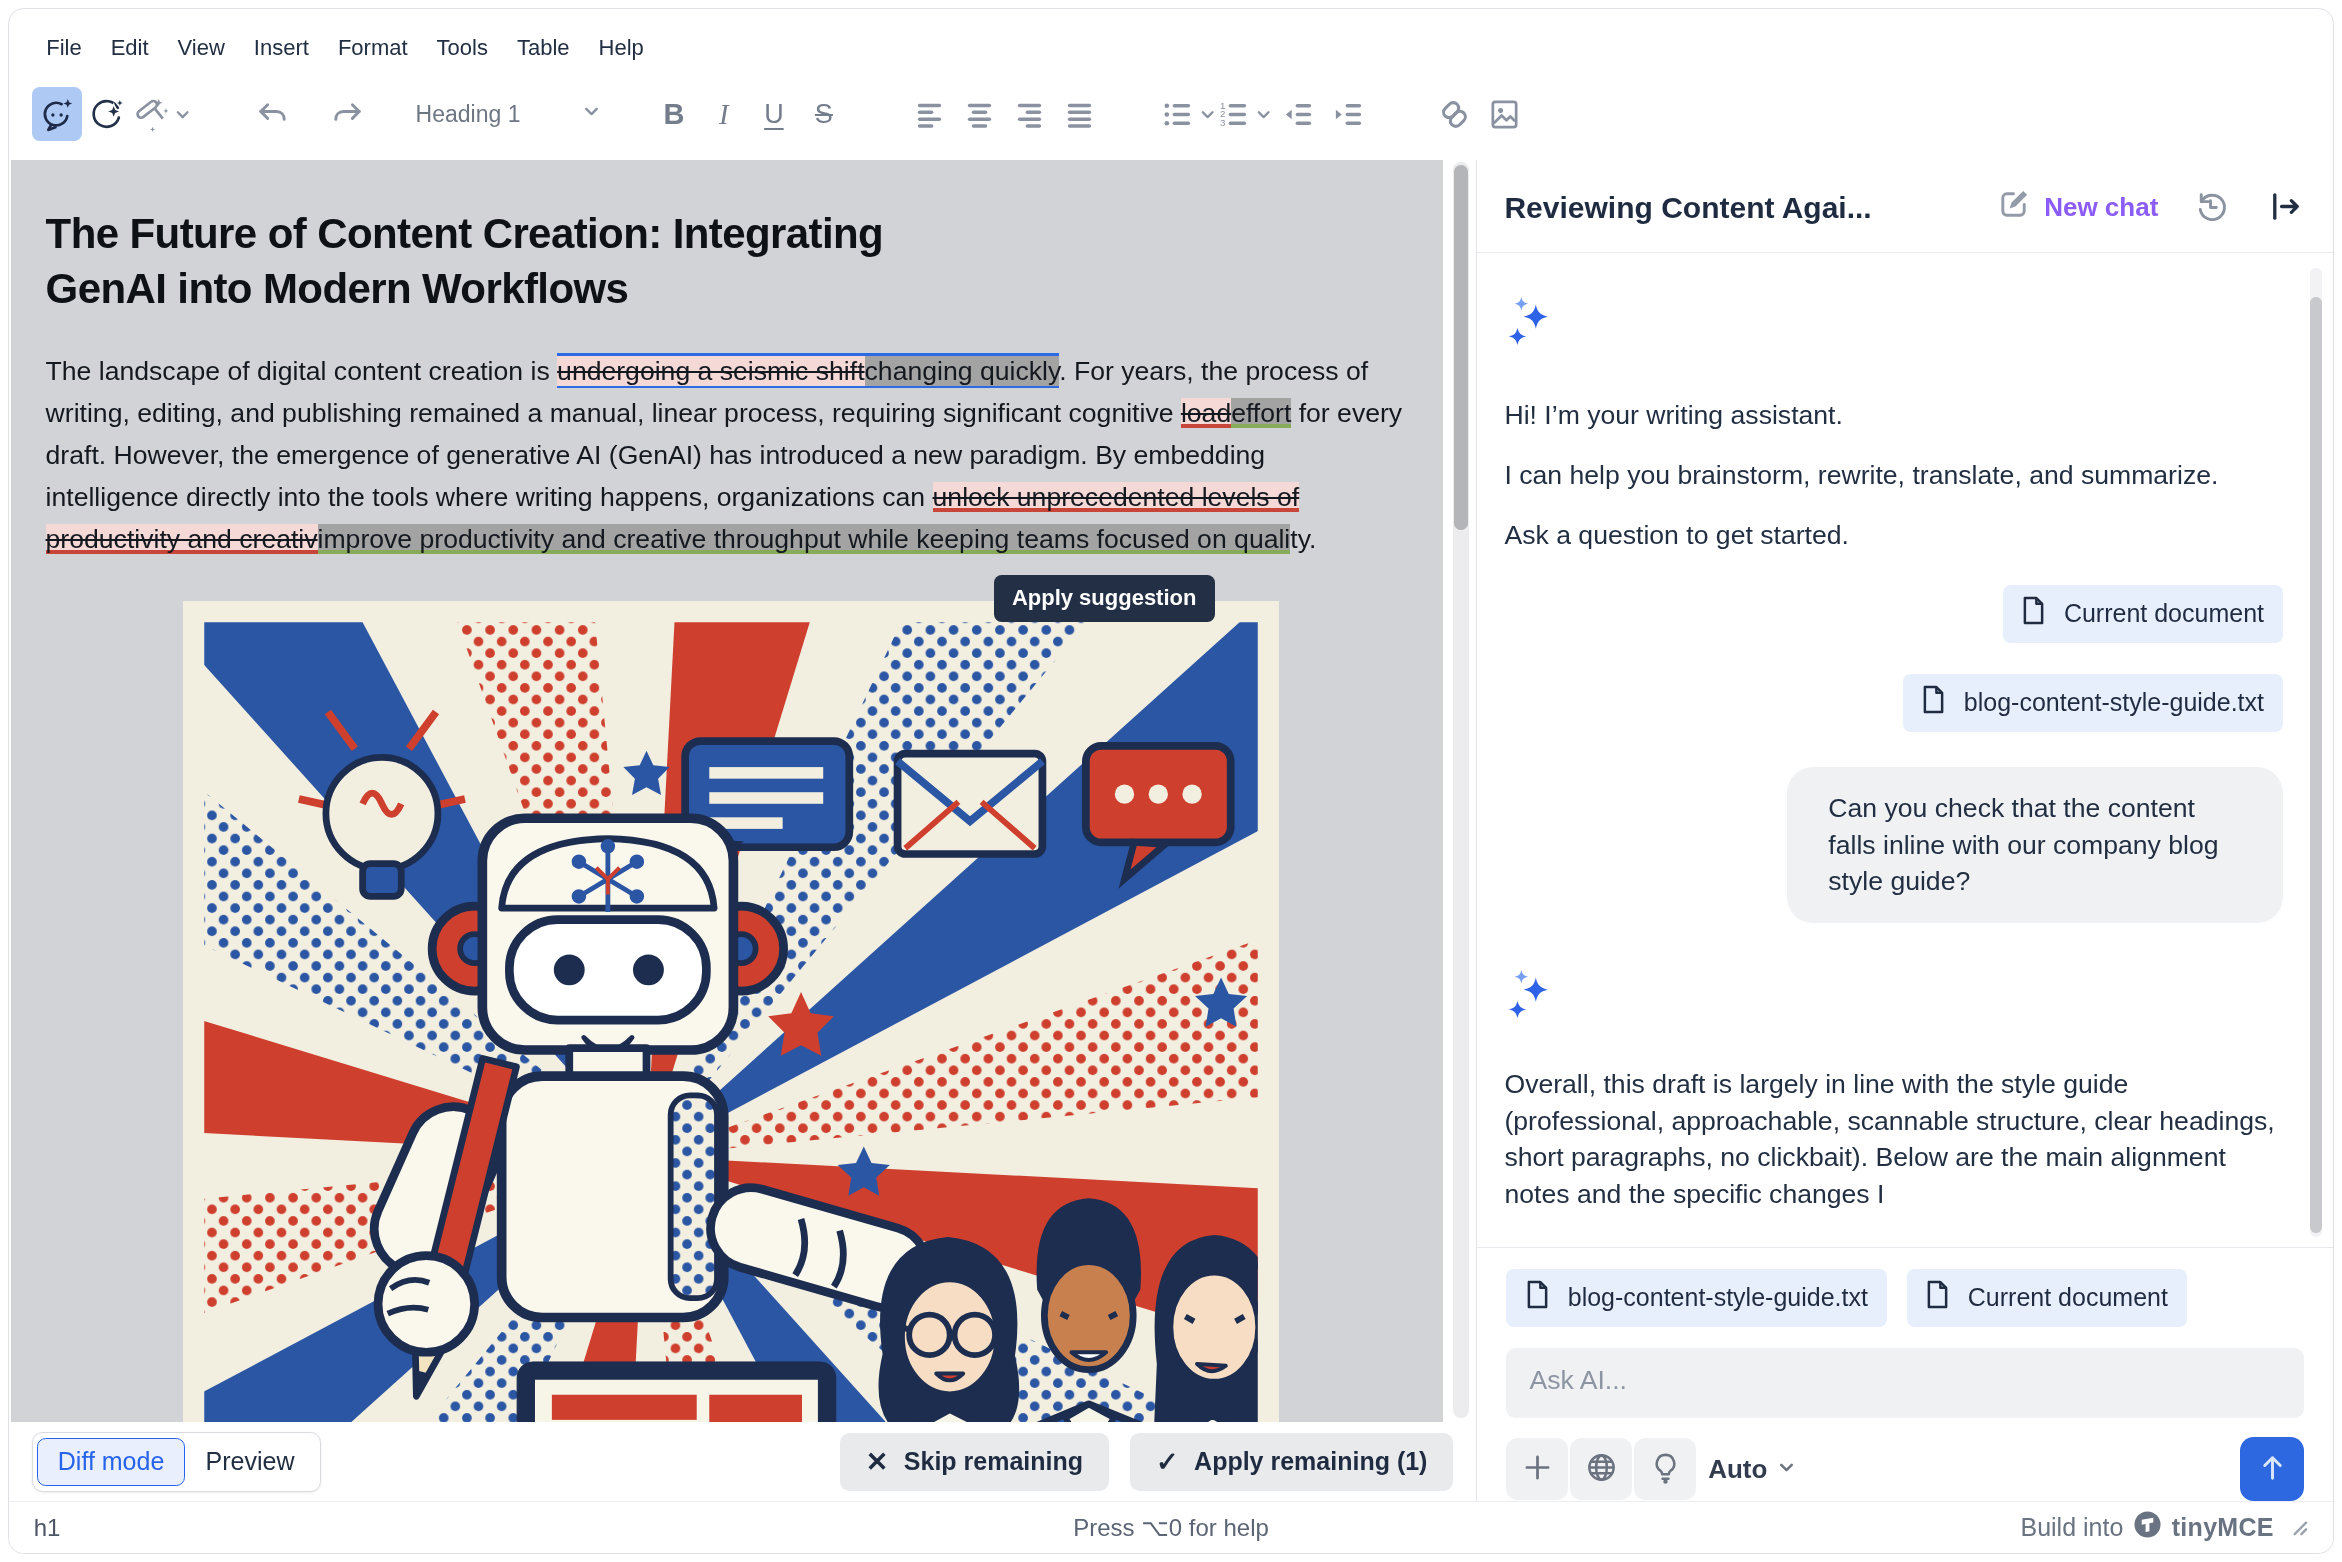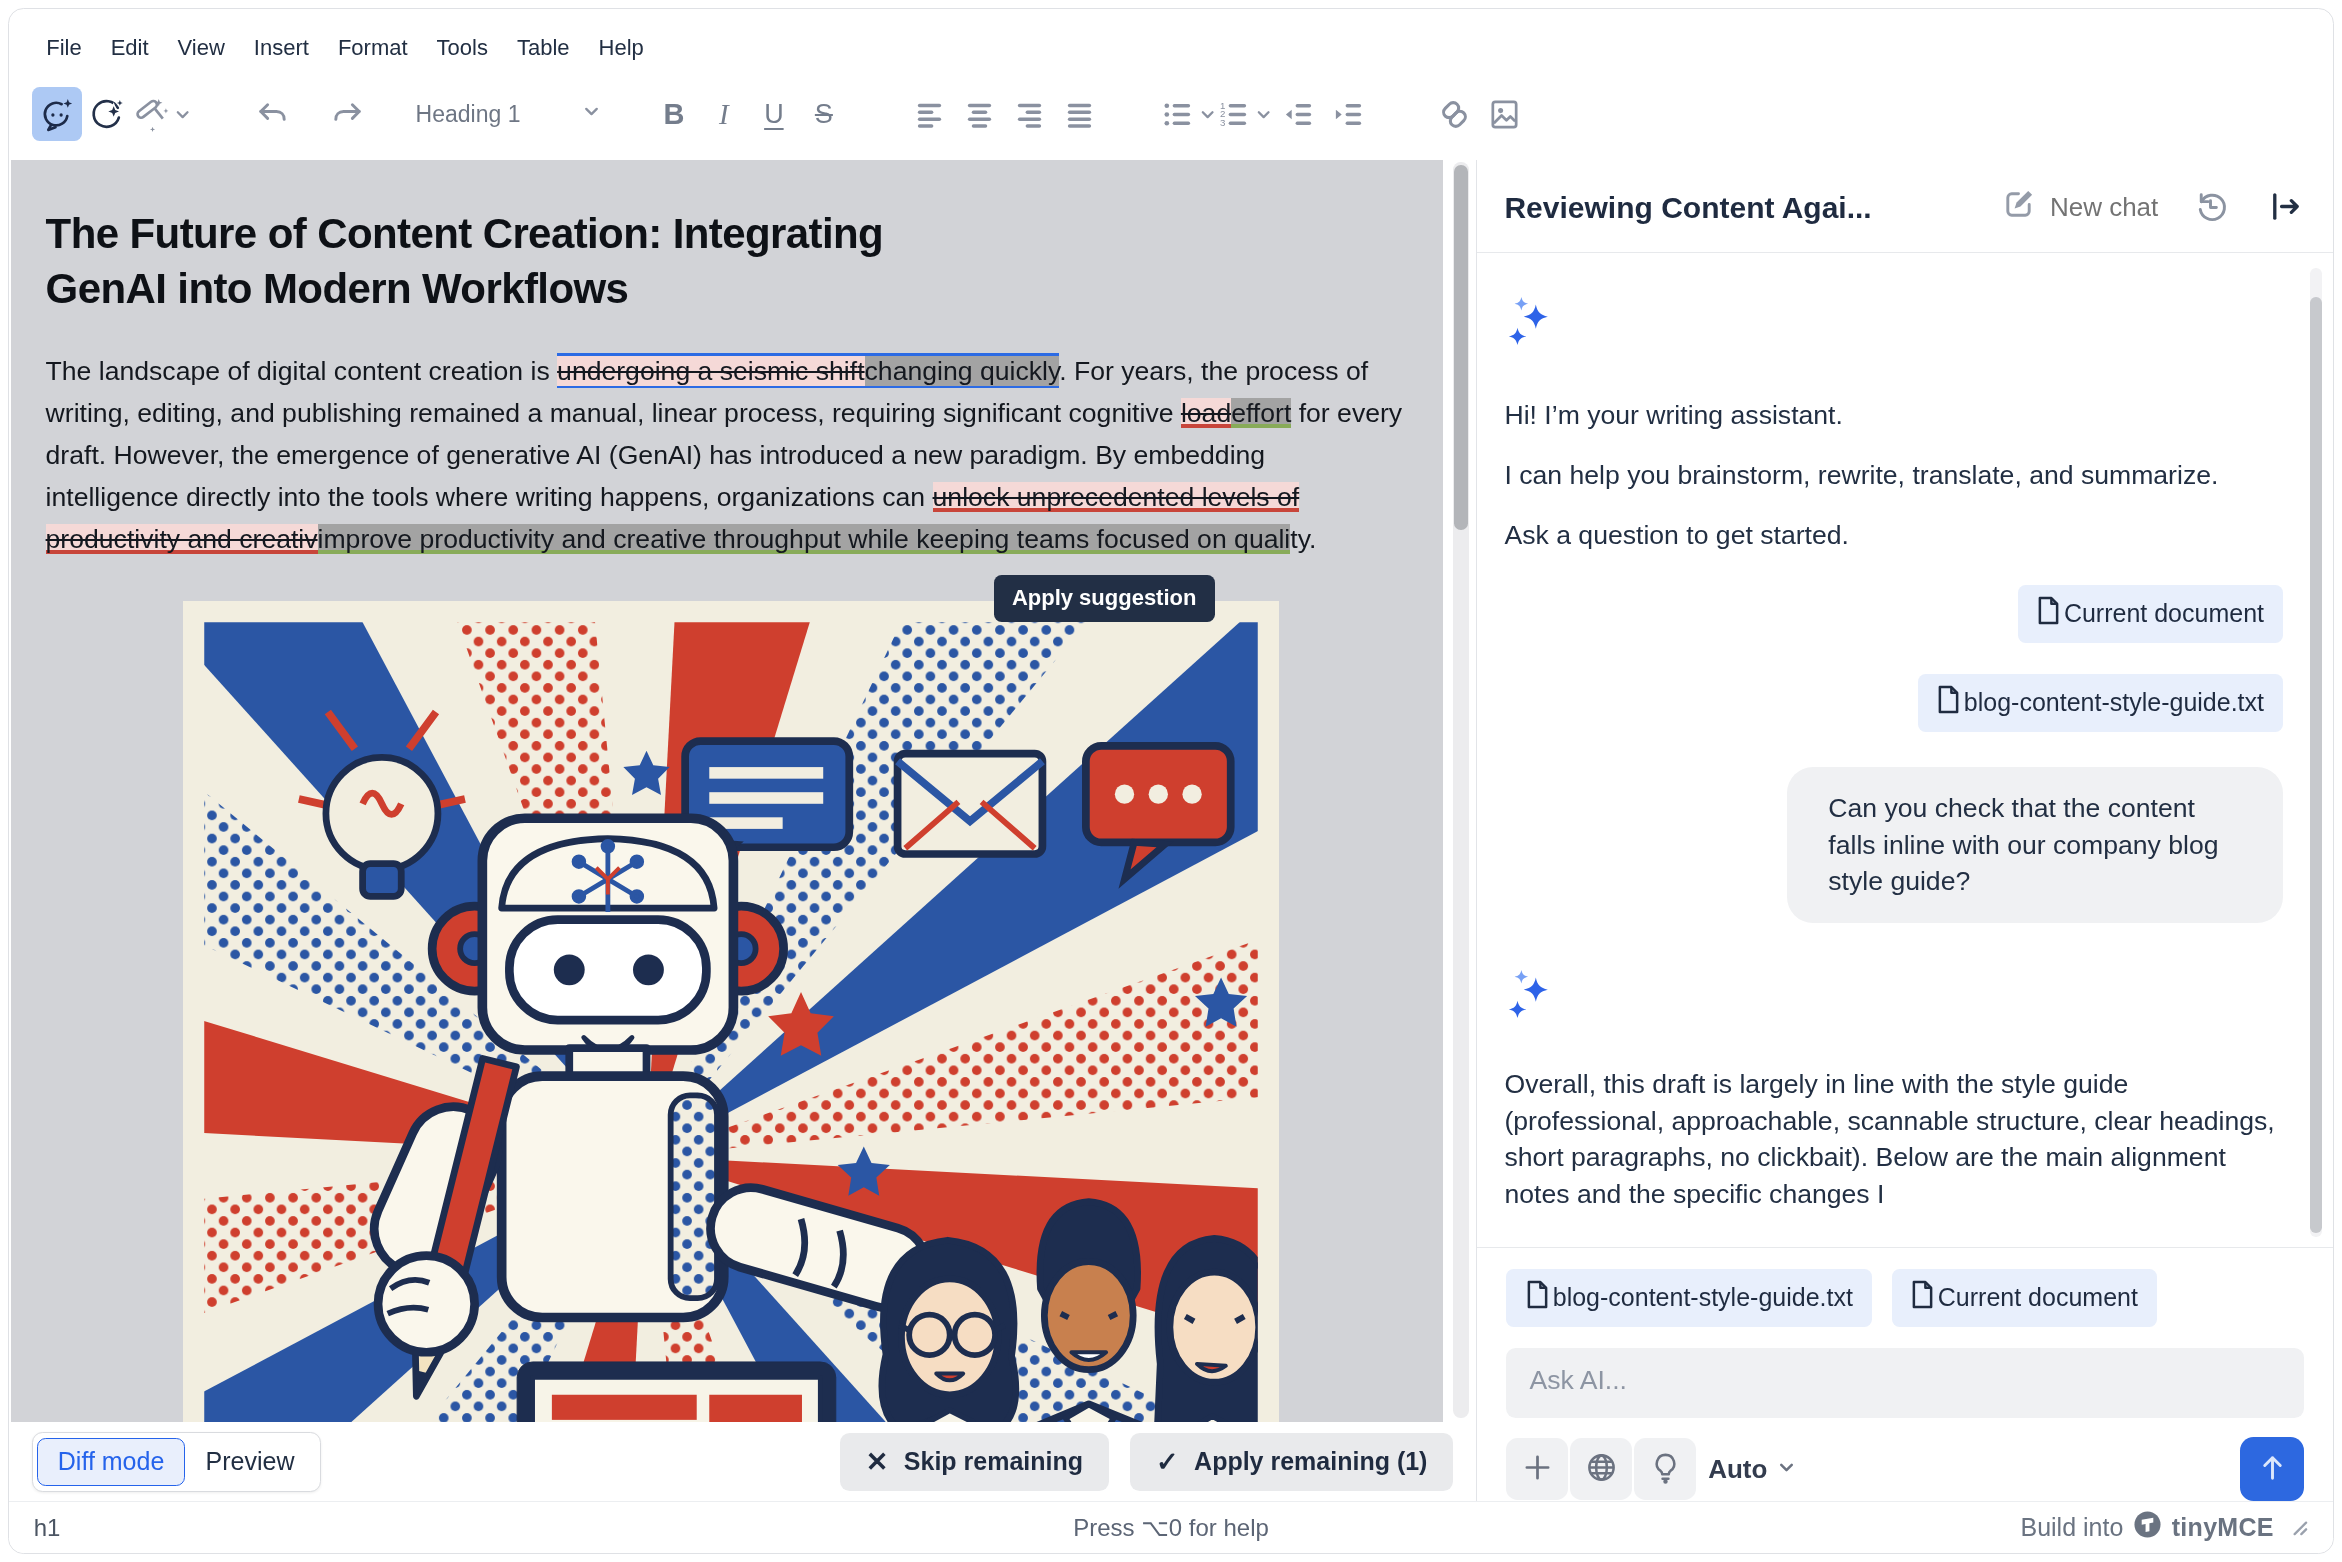--- a/index.html
+++ b/index.html
@@ -68,33 +68,33 @@
   .sb-path { font-size:24px; color:#4b5563; }
   .sb-help { position:absolute; left:0; right:0; text-align:center; font-size:24px; color:#5c6575; }
   .sb-brand { margin-left:auto; display:flex; align-items:center; gap:9.7px; font-size:25px; color:#6a7381; z-index:1; }
   .sb-brand b { font-weight:bold; letter-spacing:0.3px; }
   .resize-handle { margin-left:13.5px; }
 
   
   .sidebar { width:857px; border-left:1px solid #e2e4e8; display:flex; flex-direction:column; background:#fff; min-height:0; }
   .sb-header { display:flex; align-items:center; padding:27px 29px 23px 27px; }
   .sb-title { font-size:30px; font-weight:600; color:#1f2b40; white-space:nowrap; }
-  .new-chat-btn { margin-left:auto; display:flex; align-items:center; gap:13.5px; background:none; border:none; color:#737373; font-size:26px; font-weight:normal; }
+  .new-chat-btn { margin-left:auto; display:flex; align-items:center; gap:13.5px; background:none; border:none; color:#8b5cf6; font-size:26px; font-weight:bold; }
   .hist-btn, .collapse-btn { background:none; border:none; display:flex; align-items:center; justify-content:center; }
   .hist-btn { margin-left:33px; color:#8b93a1; }
   .collapse-btn { margin-left:37px; color:#222f43; }
   .sb-divider { height:1px; background:#e7e9ec; }
 
   .chat { flex:1; min-height:0; overflow:hidden; position:relative; padding:33px 50px 0 27px; font-size:26.6px; color:#222f43; }
   .chat p { line-height:1.38; }
   .chat .msg { margin-top:23px; }
   .chat .sparkle { margin-top:5.8px; }
   .chat .sparkle + .msg { margin-top:39px; }
   .chip-row { display:flex; justify-content:flex-end; margin-top:31px; }
-  .chip { display:inline-flex; align-items:center; gap:4px; background:#e8effc; border:none; border-radius:7.7px; padding:11.6px 19.3px; font-size:25px; color:#1f2b40; white-space:nowrap; }
+  .chip { display:inline-flex; align-items:center; gap:19px; background:#e8effc; border:none; border-radius:7.7px; padding:11.6px 19.3px; font-size:25px; color:#1f2b40; white-space:nowrap; }
   .user-bubble { margin-top:35px; margin-left:auto; width:496px; background:#f0f1f3; border-radius:26px; padding:23px 41px; line-height:1.38; }
   .ai-long { margin-top:35px; line-height:1.58; }
   .chat-scrollbar { position:absolute; right:11.6px; top:15.4px; bottom:9.7px; width:11.6px; background:#f2f2f4; border-radius:5.8px; }
   .chat-scrollbar .thumb { position:absolute; top:29px; left:0; width:11.6px; bottom:3.9px; background:#c7c9cd; border-radius:5.8px; }
 
   .composer { border-top:1px solid #e7e9ec; padding:21px 29px 0 29px; }
   .composer .chips { display:flex; gap:19.3px; }
   .ask-input { margin-top:21px; width:100%; height:70px; background:#f0f1f3; border:none; border-radius:9.7px; font-size:26.6px; font-family:"Liberation Sans",sans-serif; padding:17.4px 23px; color:#222f43; resize:none; outline:none; }
   .ask-input::placeholder { color:#8d95a3; }
   .composer-row { margin-top:15.4px; display:flex; align-items:center; gap:2px; }

